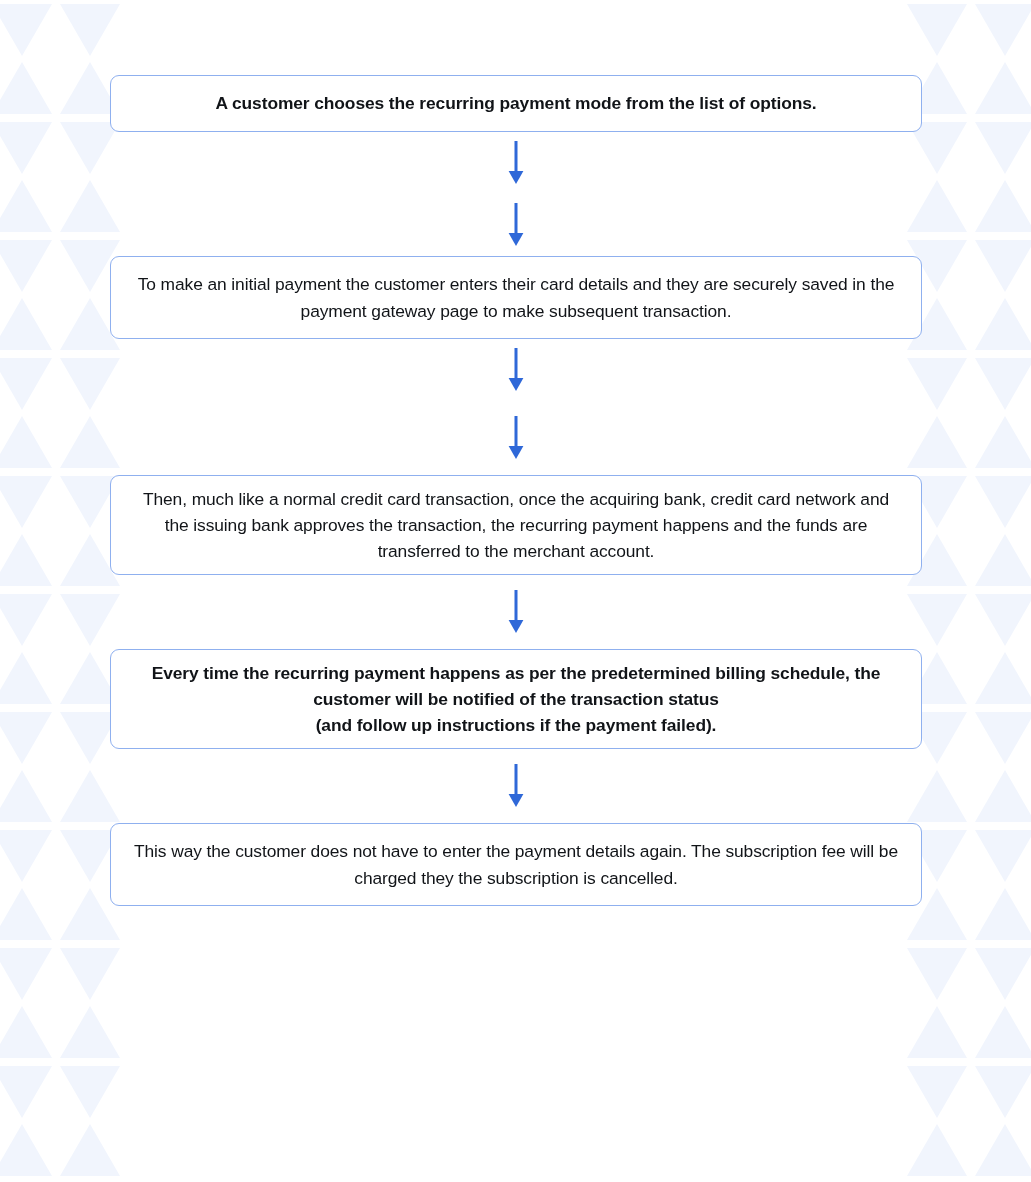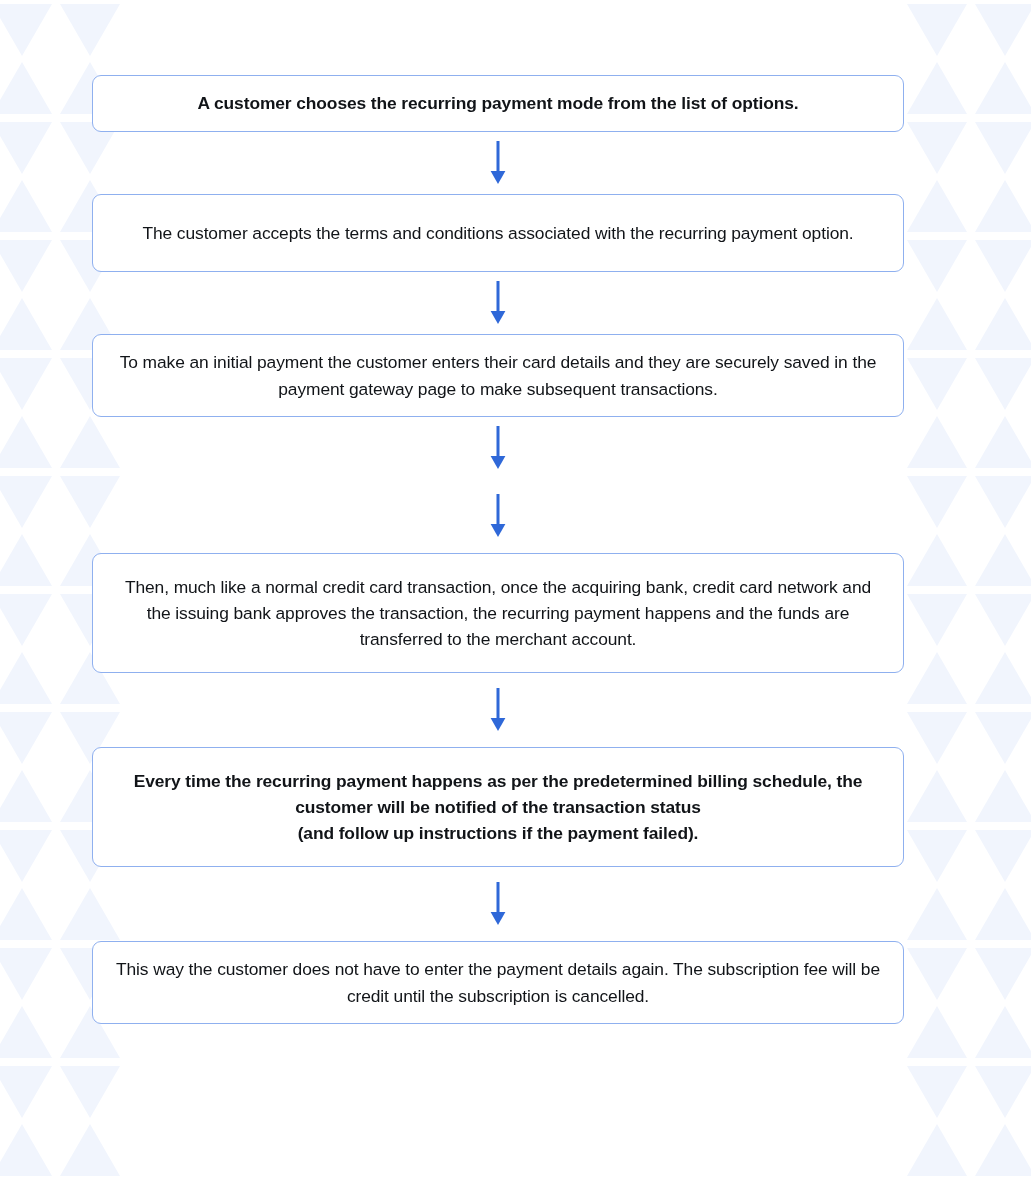--- a/index.html
+++ b/index.html
@@ -24,21 +24,21 @@
     pointer-events: none;
     overflow: hidden;
   }
   .bg-pattern.left  { left: -12px; }
   .bg-pattern.right { right: -12px; }
   .bg-pattern svg { display: block; }
 
   
   .flow {
     position: absolute;
-    left: 92px;
+    left: 110px;
     top: 75px;
     width: 812px;
   }
 
   .node {
     box-sizing: border-box;
     width: 812px;
     border: 1.6px solid #8fb0ef;
     border-radius: 9px;
     background: #ffffff;
@@ -52,21 +52,21 @@
     line-height: 1.5;
     letter-spacing: -0.1px;
     position: relative;
     z-index: 2;
   }
   .node.emphasis { font-weight: 600; }
 
   .node-h1 { height: 57px; }
   .node-h2 { height: 78px; }
   .node-h3 { height: 83px; }
-  .node-h4 { height: 120px; }
+  .node-h4 { height: 100px; }
 
   
   .connector {
     height: 62px;
     display: flex;
     align-items: center;
     justify-content: center;
     position: relative;
     z-index: 1;
   }
@@ -122,33 +122,30 @@
     <span>A customer chooses the recurring payment mode from the list of options.</span>
   </div>
 
   <div class="connector">
     <svg class="arrow-svg" width="18" height="44" viewBox="0 0 18 44" xmlns="http://www.w3.org/2000/svg">
       <rect x="7.5" y="0" width="3" height="31" fill="#2f68d8"></rect>
       <polygon points="1.6,30 16.4,30 9,43" fill="#2f68d8"></polygon>
     </svg>
   </div>
 
-  <div class="node node-h2">
-    <span>The customer accepts the terms and conditions associated with the recurring payment option.</span>
-  </div>
 
   <div class="connector">
     <svg class="arrow-svg" width="18" height="44" viewBox="0 0 18 44" xmlns="http://www.w3.org/2000/svg">
       <rect x="7.5" y="0" width="3" height="31" fill="#2f68d8"></rect>
       <polygon points="1.6,30 16.4,30 9,43" fill="#2f68d8"></polygon>
     </svg>
   </div>
 
   <div class="node node-h3">
-    <span>To make an initial payment the customer enters their card details and they are securely saved in the payment gateway page to make subsequent transactions.</span>
+    <span>To make an initial payment the customer enters their card details and they are securely saved in the payment gateway page to make subsequent transaction.</span>
   </div>
 
   <div class="connector">
     <svg class="arrow-svg" width="18" height="44" viewBox="0 0 18 44" xmlns="http://www.w3.org/2000/svg">
       <rect x="7.5" y="0" width="3" height="31" fill="#2f68d8"></rect>
       <polygon points="1.6,30 16.4,30 9,43" fill="#2f68d8"></polygon>
     </svg>
   </div>
 
 
@@ -176,16 +173,16 @@
   </div>
 
   <div class="connector tall">
     <svg class="arrow-svg" width="18" height="44" viewBox="0 0 18 44" xmlns="http://www.w3.org/2000/svg">
       <rect x="7.5" y="0" width="3" height="31" fill="#2f68d8"></rect>
       <polygon points="1.6,30 16.4,30 9,43" fill="#2f68d8"></polygon>
     </svg>
   </div>
 
   <div class="node node-h3">
-    <span>This way the customer does not have to enter the payment details again. The subscription fee will be credit until the subscription is cancelled.</span>
+    <span>This way the customer does not have to enter the payment details again. The subscription fee will be charged they the subscription is cancelled.</span>
   </div>
 
 </div>
 
 </body></html>

